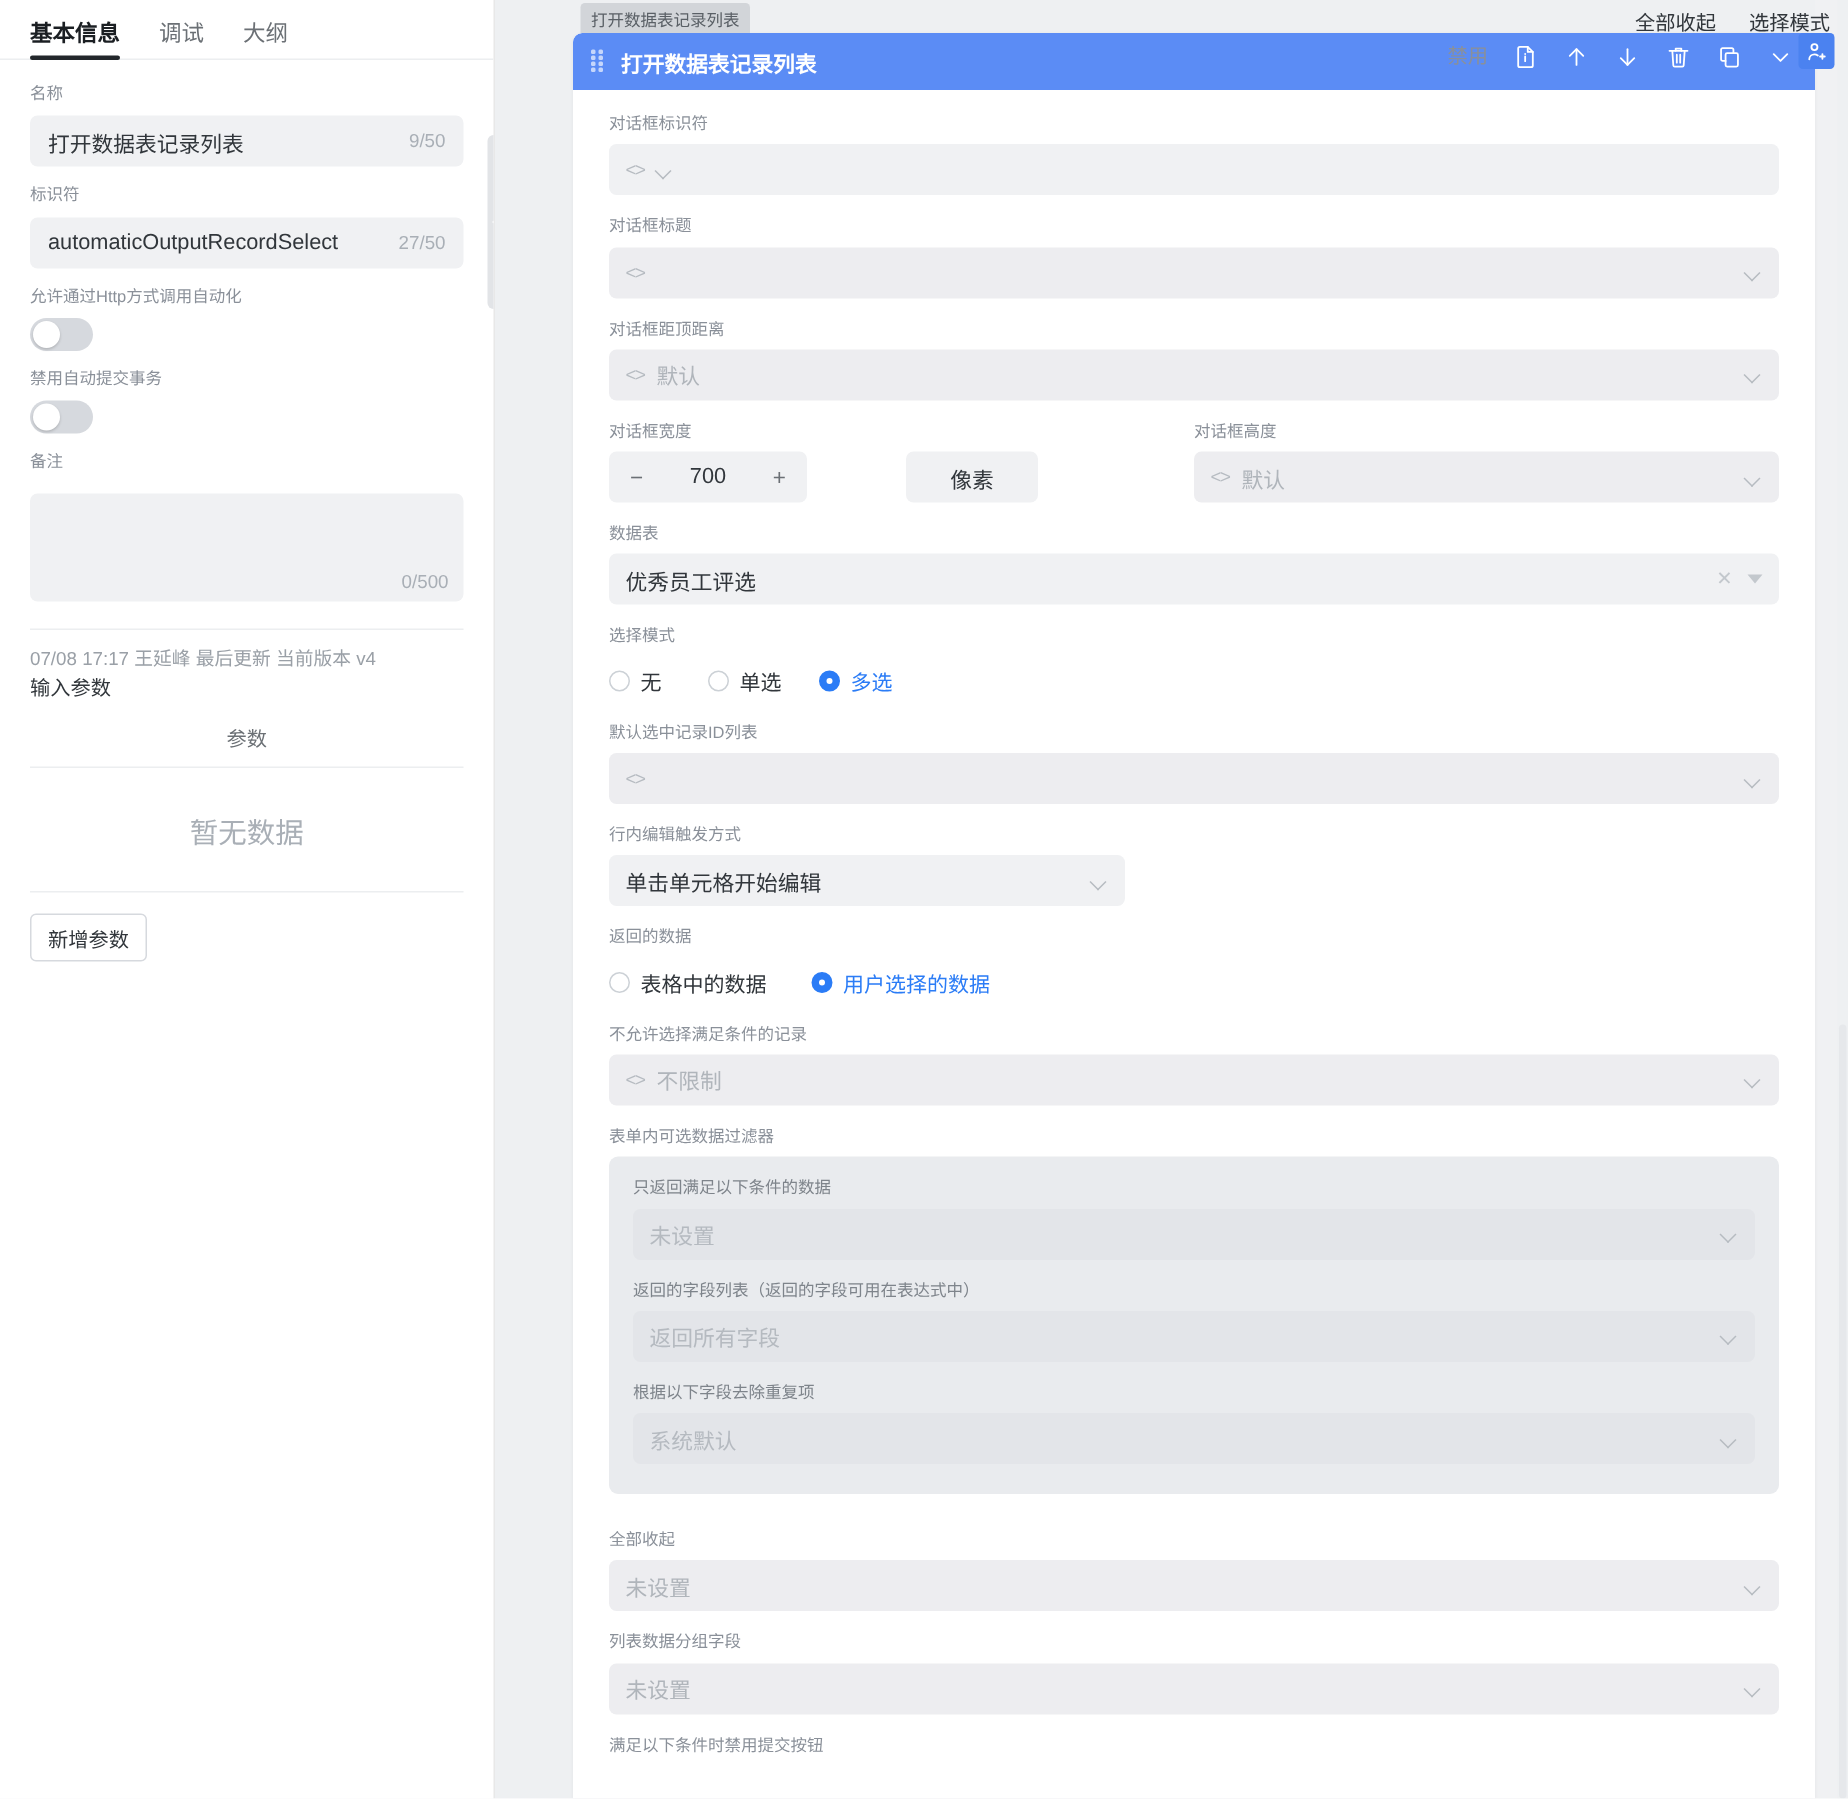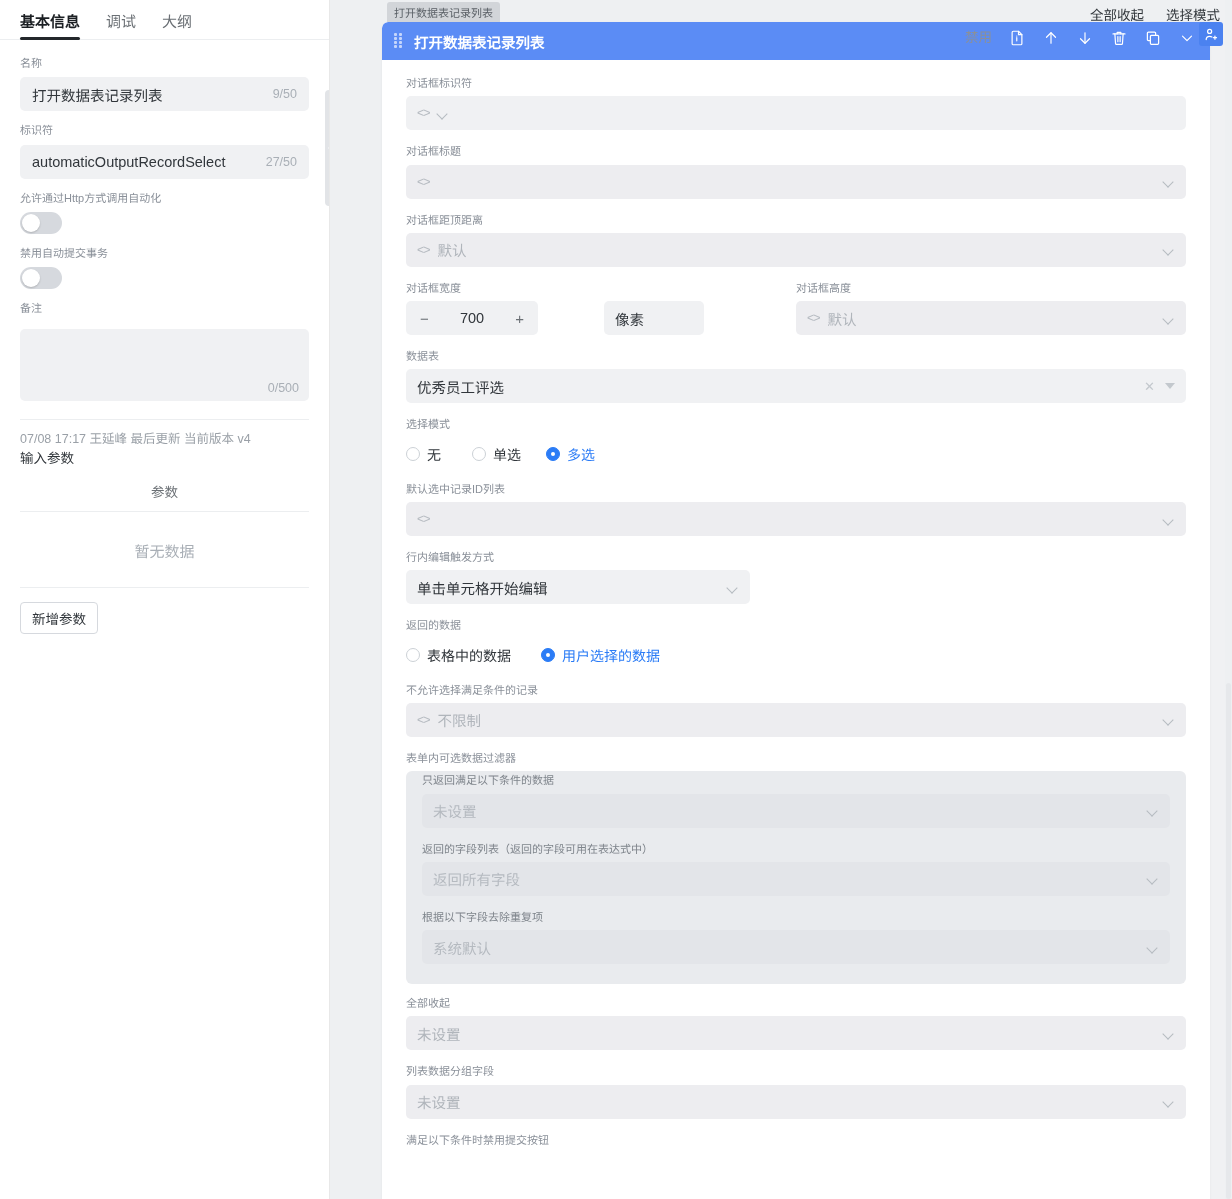--- a/index.html
+++ b/index.html
@@ -69,21 +69,21 @@
   .meta-sep { border-top:1px solid #eceef0; margin: 18px 0 10px 0; }
   .meta-line { font-size:12.5px; color:#9aa0a7; line-height:1.45; }
   .section-title { font-size:13.5px; color:#31363b; line-height:1.5; }
 
   .param-table { margin-top: 4px; }
   .param-head {
     font-size:13.5px; color:#6b7075; text-align:center; padding: 8px 0 10px 0;
     border-bottom:1px solid #eceef0;
   }
   .param-empty {
-    font-size:15px; color:#a9afb6; text-align:center; padding: 28px 0 26px 0;
+    font-size:19px; color:#a9afb6; text-align:center; padding: 28px 0 26px 0;
     border-bottom:1px solid #eceef0;
   }
   .btn-outline {
     display:inline-block; margin-top: 14px;
     border:1px solid #d6d9de; border-radius:4px; background:#fff;
     font-size:13.5px; color:#31363b; padding: 5px 11px; cursor:pointer;
   }
 
   .collapse-handle {
     position:absolute; left: 325px; top: 90px; width: 11px; height: 116px;
@@ -176,44 +176,44 @@
   .col-left { width: 50%; padding-right: 12px; }
   .col-right { width: 50%; }
 
   .stepper {
     height: 34px; width: 132px; background:#f0f1f3; border-radius:5px;
     display:flex; align-items:center; justify-content:space-between;
     padding: 0 14px; font-size:14.5px; color:#31363b;
   }
   .stepper .sign { color:#6b7075; font-size:15px; cursor:pointer; user-select:none; }
   .unit-select {
-    height: 34px; width: 100px; background:#f0f1f3; border-radius:5px;
-    display:flex; align-items:center; justify-content:flex-start;
+    height: 34px; width: 88px; background:#f0f1f3; border-radius:5px;
+    display:flex; align-items:center; justify-content:center;
     padding: 0 11px; font-size:14.5px; color:#31363b; cursor:pointer;
   }
   .width-row { display:flex; align-items:center; gap: 0; }
   .width-row .gap { width: 66px; }
 
   .radios { display:flex; align-items:center; gap: 0; padding: 6px 0 4px 0; }
   .radio { display:flex; align-items:center; gap:7px; cursor:pointer; }
   .radio .dot {
     width:14px;height:14px;border-radius:50%;border:1.4px solid #ccd1d6;background:#fff;
     flex:0 0 auto; position:relative;
   }
   .radio.checked .dot { border-color:#2b7cf6; background:#2b7cf6; }
   .radio.checked .dot::after {
     content:""; position:absolute; left:4px; top:4px; width:4px;height:4px;
     border-radius:50%; background:#fff;
   }
   .radio .txt { font-size:14px; color:#31363b; }
   .radio.checked .txt { color:#2b7cf6; }
 
   .group-panel {
-    background:#e9ebee; border-radius:6px; padding: 2px 16px 20px 16px;
-    margin-bottom: 12px;
+    background:#e9ebee; border-radius:6px; padding: 14px 16px 20px 16px;
+    margin-bottom: 24px;
   }
   .group-panel .lbl { color:#7e848b; }
   .group-panel .ctrl { background:#e3e5e9; }
   .group-panel .ctrl .val.ph { color:#b5bac0; }
 
   .scroll-track {
     position:absolute; right: 0; top: 0; width: 7px; height:1199px; background:#eef0f2;
   }
   .scroll-thumb {
     position:absolute; right: 1px; top: 683px; width: 5px; height: 516px;

